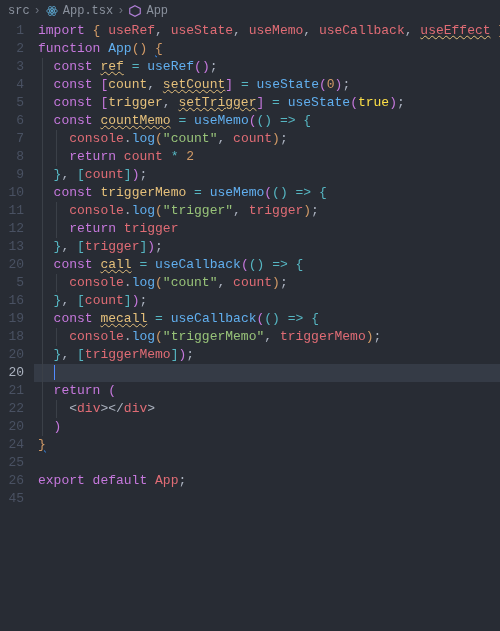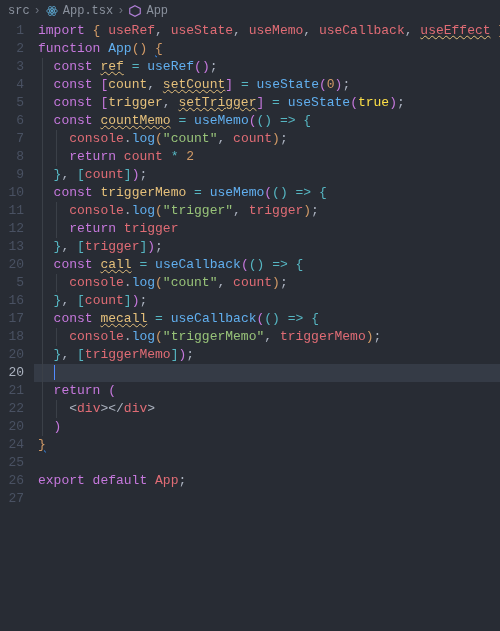--- a/index.html
+++ b/index.html
@@ -137,26 +137,26 @@
       <div class="ln">7</div>
       <div class="ln">8</div>
       <div class="ln">9</div>
       <div class="ln">10</div>
       <div class="ln">11</div>
       <div class="ln">12</div>
       <div class="ln">13</div>
       <div class="ln">20</div>
       <div class="ln">5</div>
       <div class="ln">16</div>
-      <div class="ln">17</div>
+      <div class="ln">19</div>
       <div class="ln">18</div>
       <div class="ln">20</div>
       <div class="ln cur">20</div>
       <div class="ln">21</div>
       <div class="ln">22</div>
       <div class="ln">20</div>
       <div class="ln">24</div>
       <div class="ln">25</div>
       <div class="ln">26</div>
-      <div class="ln">27</div>
+      <div class="ln">45</div>
     </div>
   <div class="code" id="code"><div class="row"><span class="txt"><span class="kw">import </span><span class="brc1">{ </span><span class="var">useRef</span><span class="pun">, </span><span class="var">useState</span><span class="pun">, </span><span class="var">useMemo</span><span class="pun">, </span><span class="var">useCallback</span><span class="pun">, </span><span class="var warn">useEffect</span><span class="brc1"> }</span></span></div><div class="row"><span class="txt"><span class="kw">function </span><span class="fndecl">App</span><span class="brc1">()</span><span class="pun"> </span><span class="brc1 info">{</span></span></div><div class="row"><span class="indent-guide" style="left: 8px;"></span><span class="txt">  <span class="kw">const </span><span class="varY warn">ref</span><span class="pun"> </span><span class="op">=</span><span class="pun"> </span><span class="fn">useRef</span><span class="brc2">()</span><span class="pun">;</span></span></div><div class="row"><span class="indent-guide" style="left: 8px;"></span><span class="txt">  <span class="kw">const </span><span class="brc2">[</span><span class="varY">count</span><span class="pun">, </span><span class="varY warn">setCount</span><span class="brc2">]</span><span class="pun"> </span><span class="op">=</span><span class="pun"> </span><span class="fn">useState</span><span class="brc2">(</span><span class="num">0</span><span class="brc2">)</span><span class="pun">;</span></span></div><div class="row"><span class="indent-guide" style="left: 8px;"></span><span class="txt">  <span class="kw">const </span><span class="brc2">[</span><span class="varY">trigger</span><span class="pun">, </span><span class="varY warn">setTrigger</span><span class="brc2">]</span><span class="pun"> </span><span class="op">=</span><span class="pun"> </span><span class="fn">useState</span><span class="brc2">(</span><span class="bool">true</span><span class="brc2">)</span><span class="pun">;</span></span></div><div class="row"><span class="indent-guide" style="left: 8px;"></span><span class="txt">  <span class="kw">const </span><span class="varY warn">countMemo</span><span class="pun"> </span><span class="op">=</span><span class="pun"> </span><span class="fn">useMemo</span><span class="brc2">(</span><span class="brc3">()</span><span class="pun"> </span><span class="op">=&gt;</span><span class="pun"> </span><span class="brc3">{</span></span></div><div class="row"><span class="indent-guide" style="left: 8px;"></span><span class="indent-guide" style="left: 22.4px;"></span><span class="txt">    <span class="var">console</span><span class="pun">.</span><span class="fn">log</span><span class="brc1">(</span><span class="str">"count"</span><span class="pun">, </span><span class="var">count</span><span class="brc1">)</span><span class="pun">;</span></span></div><div class="row"><span class="indent-guide" style="left: 8px;"></span><span class="indent-guide" style="left: 22.4px;"></span><span class="txt">    <span class="kw">return </span><span class="var">count</span><span class="pun"> </span><span class="op">*</span><span class="pun"> </span><span class="num">2</span></span></div><div class="row"><span class="indent-guide" style="left: 8px;"></span><span class="txt">  <span class="brc3">}</span><span class="pun">, </span><span class="brc3">[</span><span class="var">count</span><span class="brc3">]</span><span class="brc2">)</span><span class="pun">;</span></span></div><div class="row"><span class="indent-guide" style="left: 8px;"></span><span class="txt">  <span class="kw">const </span><span class="varY">triggerMemo</span><span class="pun"> </span><span class="op">=</span><span class="pun"> </span><span class="fn">useMemo</span><span class="brc2">(</span><span class="brc3">()</span><span class="pun"> </span><span class="op">=&gt;</span><span class="pun"> </span><span class="brc3">{</span></span></div><div class="row"><span class="indent-guide" style="left: 8px;"></span><span class="indent-guide" style="left: 22.4px;"></span><span class="txt">    <span class="var">console</span><span class="pun">.</span><span class="fn">log</span><span class="brc1">(</span><span class="str">"trigger"</span><span class="pun">, </span><span class="var">trigger</span><span class="brc1">)</span><span class="pun">;</span></span></div><div class="row"><span class="indent-guide" style="left: 8px;"></span><span class="indent-guide" style="left: 22.4px;"></span><span class="txt">    <span class="kw">return </span><span class="var">trigger</span></span></div><div class="row"><span class="indent-guide" style="left: 8px;"></span><span class="txt">  <span class="brc3">}</span><span class="pun">, </span><span class="brc3">[</span><span class="var">trigger</span><span class="brc3">]</span><span class="brc2">)</span><span class="pun">;</span></span></div><div class="row"><span class="indent-guide" style="left: 8px;"></span><span class="txt">  <span class="kw">const </span><span class="varY warn">call</span><span class="pun"> </span><span class="op">=</span><span class="pun"> </span><span class="fn">useCallback</span><span class="brc2">(</span><span class="brc3">()</span><span class="pun"> </span><span class="op">=&gt;</span><span class="pun"> </span><span class="brc3">{</span></span></div><div class="row"><span class="indent-guide" style="left: 8px;"></span><span class="indent-guide" style="left: 22.4px;"></span><span class="txt">    <span class="var">console</span><span class="pun">.</span><span class="fn">log</span><span class="brc1">(</span><span class="str">"count"</span><span class="pun">, </span><span class="var">count</span><span class="brc1">)</span><span class="pun">;</span></span></div><div class="row"><span class="indent-guide" style="left: 8px;"></span><span class="txt">  <span class="brc3">}</span><span class="pun">, </span><span class="brc3">[</span><span class="var">count</span><span class="brc3">]</span><span class="brc2">)</span><span class="pun">;</span></span></div><div class="row"><span class="indent-guide" style="left: 8px;"></span><span class="txt">  <span class="kw">const </span><span class="varY warn">mecall</span><span class="pun"> </span><span class="op">=</span><span class="pun"> </span><span class="fn">useCallback</span><span class="brc2">(</span><span class="brc3">()</span><span class="pun"> </span><span class="op">=&gt;</span><span class="pun"> </span><span class="brc3">{</span></span></div><div class="row"><span class="indent-guide" style="left: 8px;"></span><span class="indent-guide" style="left: 22.4px;"></span><span class="txt">    <span class="var">console</span><span class="pun">.</span><span class="fn">log</span><span class="brc1">(</span><span class="str">"triggerMemo"</span><span class="pun">, </span><span class="var">triggerMemo</span><span class="brc1">)</span><span class="pun">;</span></span></div><div class="row"><span class="indent-guide" style="left: 8px;"></span><span class="txt">  <span class="brc3">}</span><span class="pun">, </span><span class="brc3">[</span><span class="var">triggerMemo</span><span class="brc3">]</span><span class="brc2">)</span><span class="pun">;</span></span></div><div class="row cur"><span class="indent-guide" style="left: 8px;"></span><span class="txt">  <span class="cursor"></span></span></div><div class="row"><span class="indent-guide" style="left: 8px;"></span><span class="txt">  <span class="kw">return </span><span class="brc2">(</span></span></div><div class="row"><span class="indent-guide" style="left: 8px;"></span><span class="indent-guide" style="left: 22.4px;"></span><span class="txt">    <span class="pun">&lt;</span><span class="var">div</span><span class="pun">&gt;&lt;/</span><span class="var">div</span><span class="pun">&gt;</span></span></div><div class="row"><span class="indent-guide" style="left: 8px;"></span><span class="txt">  <span class="brc2">)</span></span></div><div class="row"><span class="txt"><span class="brc1 info">}</span></span></div><div class="row"><span class="txt"></span></div><div class="row"><span class="txt"><span class="kw">export </span><span class="kw">default </span><span class="var">App</span><span class="pun">;</span></span></div><div class="row"><span class="txt"></span></div></div>
 </div>
 
 </body></html>

